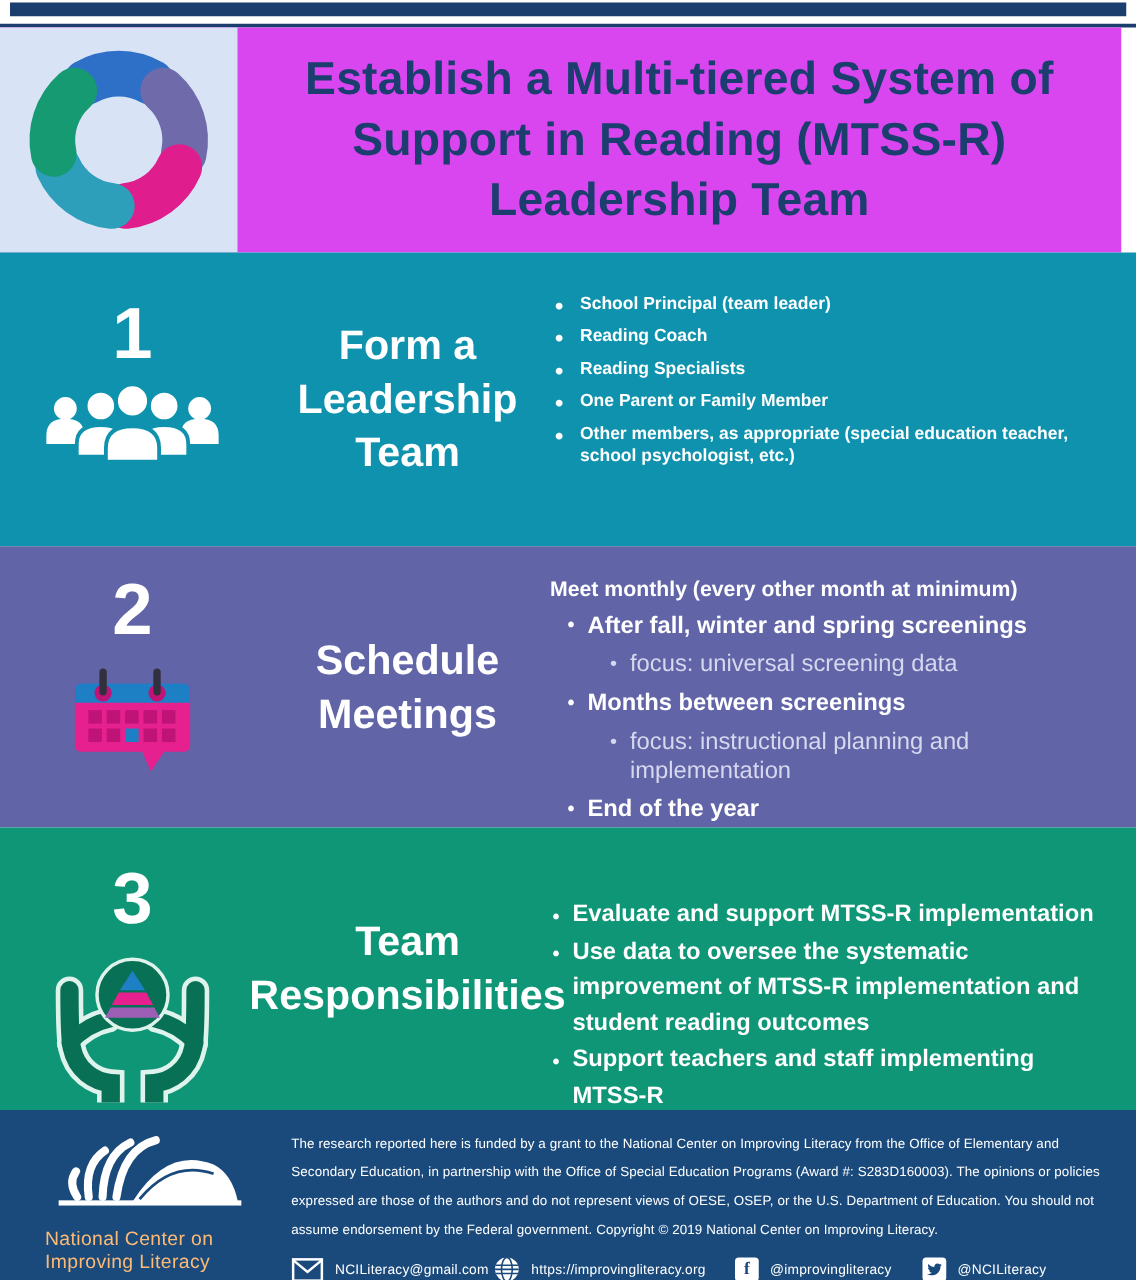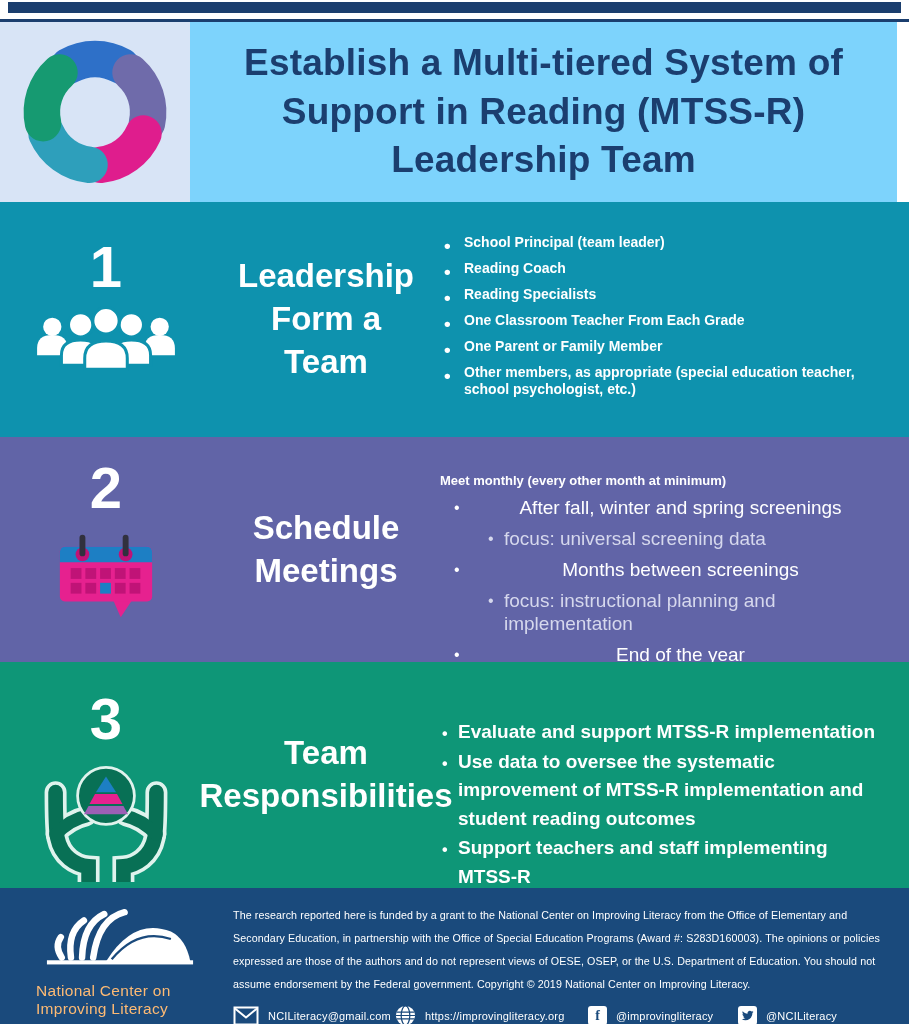--- a/index.html
+++ b/index.html
@@ -4,21 +4,21 @@
 <style>
   * { margin:0; padding:0; box-sizing:border-box; }
   body { font-family:"Liberation Sans", sans-serif; background:#ffffff; }
   .page { position:relative; width:909px; height:1024px; background:#ffffff; overflow:hidden; }
 
   
   .topbar { position:absolute; top:2px; left:8px; right:8px; height:11px; background:#1B3E6E; }
   .topline { position:absolute; top:19px; left:0; right:0; height:3px; background:#1B3E6E; }
 
   
-  .header { position:absolute; top:22px; left:0; right:12px; height:180px; display:flex; background:#7dd3fc; }
+  .header { position:absolute; top:22px; left:0; right:12px; height:180px; display:flex; background:#d946ef; }
   .logo-box { width:190px; height:100%; background:#D8E4F6; display:flex; align-items:center; justify-content:center; }
   .title-area { flex:1; display:flex; align-items:center; justify-content:center; }
   .title { color:#1B3E6F; font-size:37px; font-weight:700; text-align:center; line-height:1.32; letter-spacing:0.2px; }
 
   
   .section { position:absolute; left:0; right:0; display:flex; color:#fff; }
   .sec1 { top:202px; height:235px; background:#0E92AE; }
   .sec2 { top:437px; height:225px; background:#6164A7; }
   .sec3 { top:662px; height:226px; background:#0E9677; }
   .num-col { width:212px; display:flex; flex-direction:column; align-items:center; }
@@ -30,22 +30,22 @@
   
   .sec1 .num-col { padding-top:36px; }
   .sec1 .content-col { padding-top:32px; }
   ul.b1 { list-style:none; }
   ul.b1 li { position:relative; padding-left:24px; font-size:14px; font-weight:700; line-height:1.28; margin-bottom:8px; max-width:455px; }
   ul.b1 li::before { content:"•"; position:absolute; left:4px; font-size:19px; }
 
   
   .sec2 .num-col { padding-top:22px; }
   .sec2 .content-col { padding-top:24px; }
-  .s2-intro { font-size:13px; font-weight:700; line-height:1.25; margin-bottom:7px;margin-top:12px; }
-  .s2-item { position:relative; margin-left:14px; padding-left:16px; font-size:19px; font-weight:400; line-height:1.25; margin-bottom:7px;text-align:center; }
+  .s2-intro { font-size:17px; font-weight:700; line-height:1.25; margin-bottom:7px; }
+  .s2-item { position:relative; margin-left:14px; padding-left:16px; font-size:19px; font-weight:700; line-height:1.25; margin-bottom:7px; }
   .s2-item::before { content:"•"; position:absolute; left:0; font-size:16px; top:2px; }
   .s2-focus { position:relative; margin-left:48px; padding-left:16px; font-size:19px; font-weight:400; color:#D6D8ED; line-height:1.25; margin-bottom:7px; }
   .s2-focus::before { content:"•"; position:absolute; left:0; font-size:16px; top:2px; }
 
   
   .sec3 .num-col { padding-top:28px; }
   .sec3 .content-col { padding-top:56px; }
   ul.b3 { list-style:none; }
   ul.b3 li { position:relative; margin-left:2px; padding-left:16px; font-size:19px; font-weight:700; line-height:1.5; margin-bottom:1px; max-width:470px; }
   ul.b3 li::before { content:"•"; position:absolute; left:0; font-size:16px; top:4px; }
@@ -107,31 +107,30 @@
           <path d="M31,62 L31,52 Q31,37 50,37 Q69,37 69,52 L69,62 Z"></path>
           <circle cx="100" cy="22" r="12"></circle>
           <path d="M81,62 L81,52 Q81,37 100,37 Q119,37 119,52 L119,62 Z"></path>
           <circle cx="75" cy="18" r="13"></circle>
           <path d="M54,66 L54,55 Q54,38 75,38 Q96,38 96,55 L96,66 Z"></path>
         </g>
       </svg>
     </div>
     <div class="head-col">
       <div class="heading">
+        <div>Form a</div>
         <div>Leadership</div>
-        <div>Form a</div>
         <div>Team</div>
       </div>
     </div>
     <div class="content-col">
       <ul class="b1">
         <li>School Principal (team leader)</li>
         <li>Reading Coach</li>
         <li>Reading Specialists</li>
-        <li>One Classroom Teacher From Each Grade</li>
         <li>One Parent or Family Member</li>
         <li>Other members, as appropriate (special education teacher, school psychologist, etc.)</li>
       </ul>
     </div>
   </div>
 
   <div class="section sec2">
     <div class="num-col">
       <div class="big-num">2</div>
       <svg width="108" height="106" viewBox="0 0 110 108" style="margin-top:4px">

